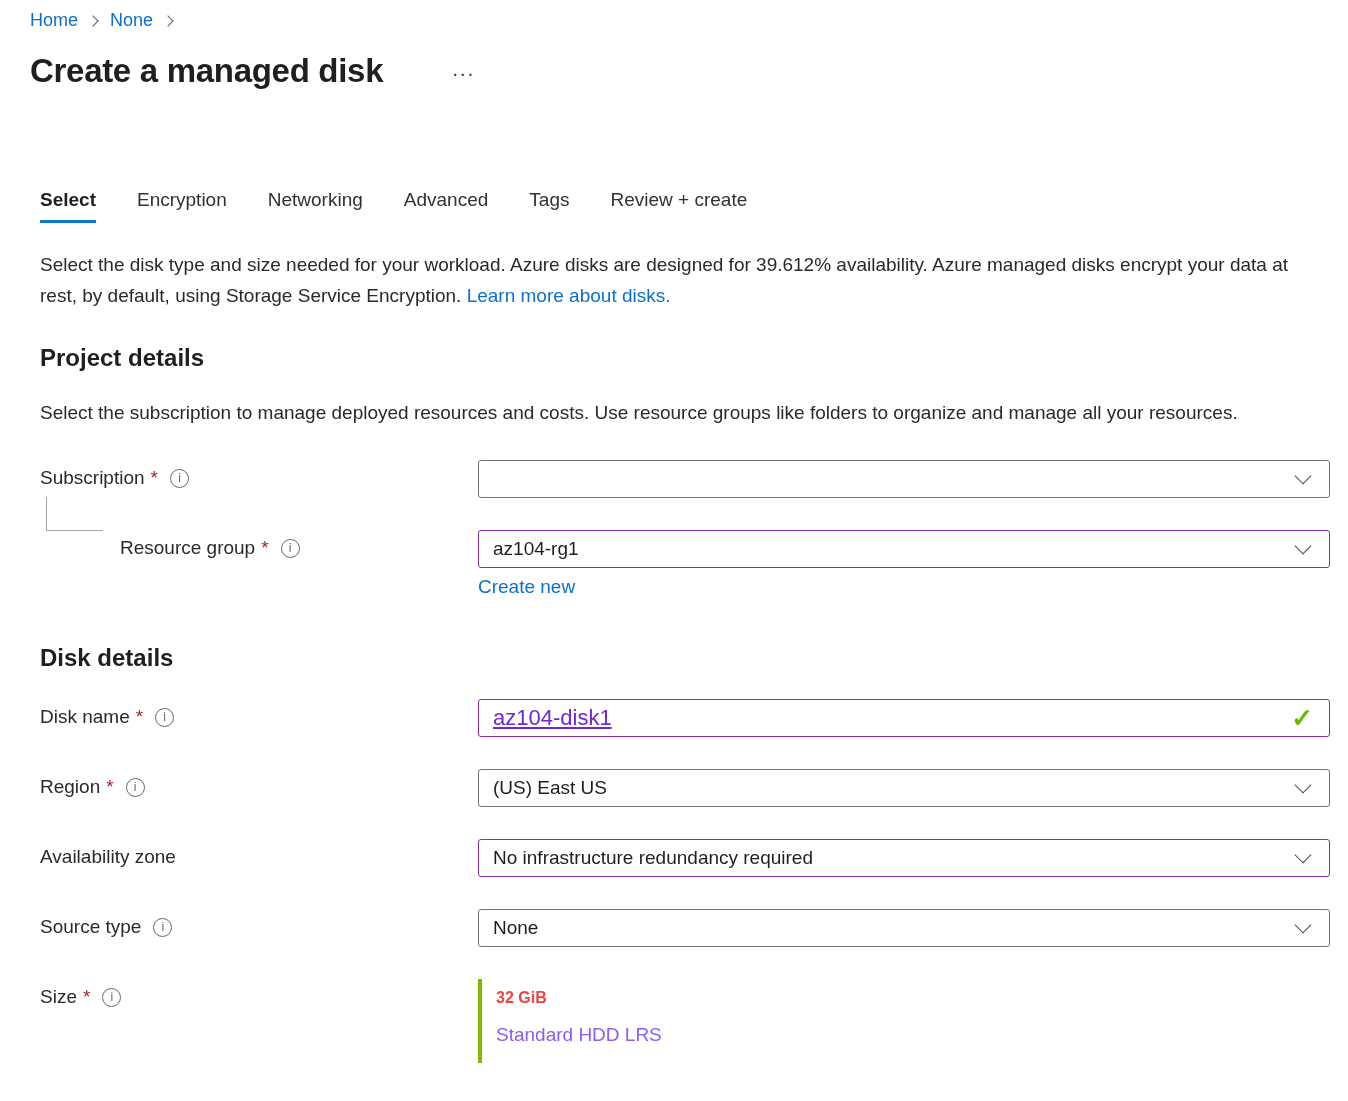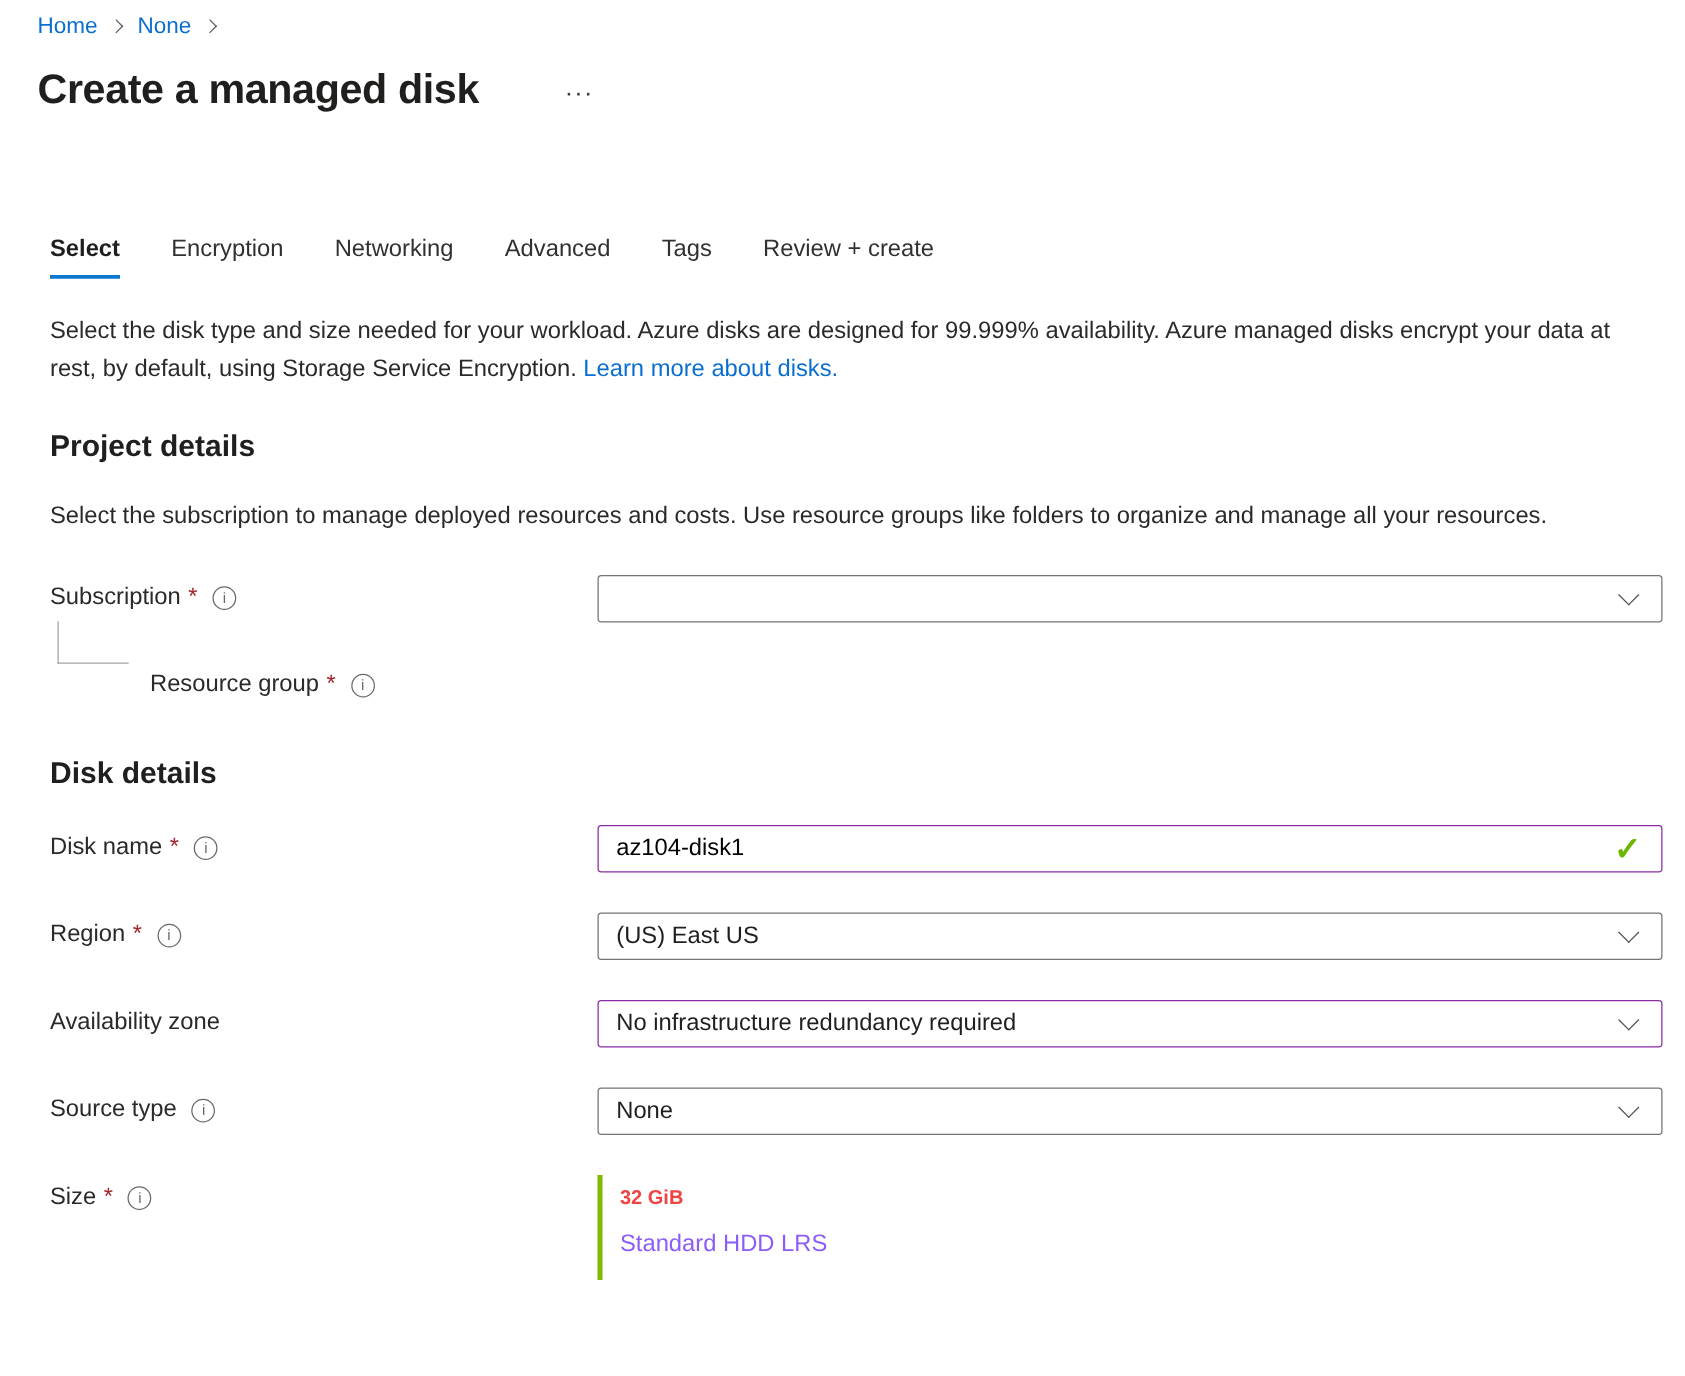--- a/index.html
+++ b/index.html
@@ -36,21 +36,21 @@
   .label-col.indent { padding-left: 80px; }
   .req { color: #a4262c; margin-left: 6px; }
   .info-icon { margin-left: 12px; width: 19px; height: 19px; border: 1px solid #6b6968; border-radius: 50%; color: #6b6968; font-size: 12px; line-height: 1; display: inline-flex; align-items: center; justify-content: center; cursor: default; flex-shrink: 0; }
   .control-col { width: 852px; }
 
   .dropdown { height: 38px; width: 100%; border: 1px solid #767472; border-radius: 3px; background: #fff; display: flex; align-items: center; justify-content: space-between; padding: 0 20px 0 14px; font-size: 19px; color: #201f1e; cursor: pointer; }
   .dropdown.modified { border: 1.5px solid #8a2da5; }
   .chevron-down-icon { width: 12px; height: 12px; border-right: 1.8px solid #52504e; border-bottom: 1.8px solid #52504e; transform: rotate(45deg); margin-top: -6px; flex-shrink: 0; }
 
   .textfield { height: 38px; width: 100%; border: 1.5px solid #8a2da5; border-radius: 3px; display: flex; align-items: center; padding: 0 16px 0 14px; background: #fff; }
-  .textfield input { flex: 1; border: none; outline: none; font-size: 19px; font-family: inherit; color: #000000; background: transparent; }
+  .textfield input { flex: 1; border: none; outline: none; font-size: 22px; font-family: inherit; color: #6d28d9; background: transparent; text-decoration: underline; }
   .check-icon { color: #6bb700; font-size: 26px; font-weight: 700; line-height: 1; flex-shrink: 0; }
 
   .create-new { display: inline-block; margin-top: 8px; font-size: 19px; }
 
   .connector { position: absolute; left: 6px; top: 37px; width: 57px; height: 34px; border-left: 1px solid #a6a4a2; border-bottom: 1px solid #a6a4a2; }
 
   .h2-disk { margin-top: 46px; margin-bottom: 27px; }
 
   .size-display { border-left: 4px solid #7fba00; padding: 4px 0 14px 14px; }
   .size-value { font-size: 16px; font-weight: 700; color: #ef4444; line-height: 29px; }
@@ -77,21 +77,21 @@
 
   <div class="tabs">
     <div class="tab active">Select</div>
     <div class="tab">Encryption</div>
     <div class="tab">Networking</div>
     <div class="tab">Advanced</div>
     <div class="tab">Tags</div>
     <div class="tab">Review + create</div>
   </div>
 
-  <p class="intro"><span>Select the disk type and size needed for your workload. Azure disks are designed for 99.999% availability. Azure managed disks encrypt your data at rest, by default, using Storage Service Encryption. </span><a href="#">Learn more about disks.</a></p>
+  <p class="intro"><span>Select the disk type and size needed for your workload. Azure disks are designed for 39.612% availability. Azure managed disks encrypt your data at rest, by default, using Storage Service Encryption. </span><a href="#">Learn more about disks.</a></p>
 
   <h2>Project details</h2>
   <p class="section-desc">Select the subscription to manage deployed resources and costs. Use resource groups like folders to organize and manage all your resources.</p>
 
   <div class="form">
 
     <div class="connector"></div>
 
     <div class="row">
       <div class="label-col">
@@ -105,20 +105,27 @@
           <span class="chevron-down-icon"></span>
         </div>
       </div>
     </div>
 
     <div class="row row-last">
       <div class="label-col indent">
         <span>Resource group</span>
         <span class="req">*</span>
         <span class="info-icon">i</span>
+      </div>
+      <div class="control-col">
+        <div class="dropdown modified">
+          <span>az104-rg1</span>
+          <span class="chevron-down-icon"></span>
+        </div>
+        <a href="#" class="link create-new">Create new</a>
       </div>
     </div>
 
     <h2 class="h2-disk">Disk details</h2>
 
     <div class="row">
       <div class="label-col">
         <span>Disk name</span>
         <span class="req">*</span>
         <span class="info-icon">i</span>

